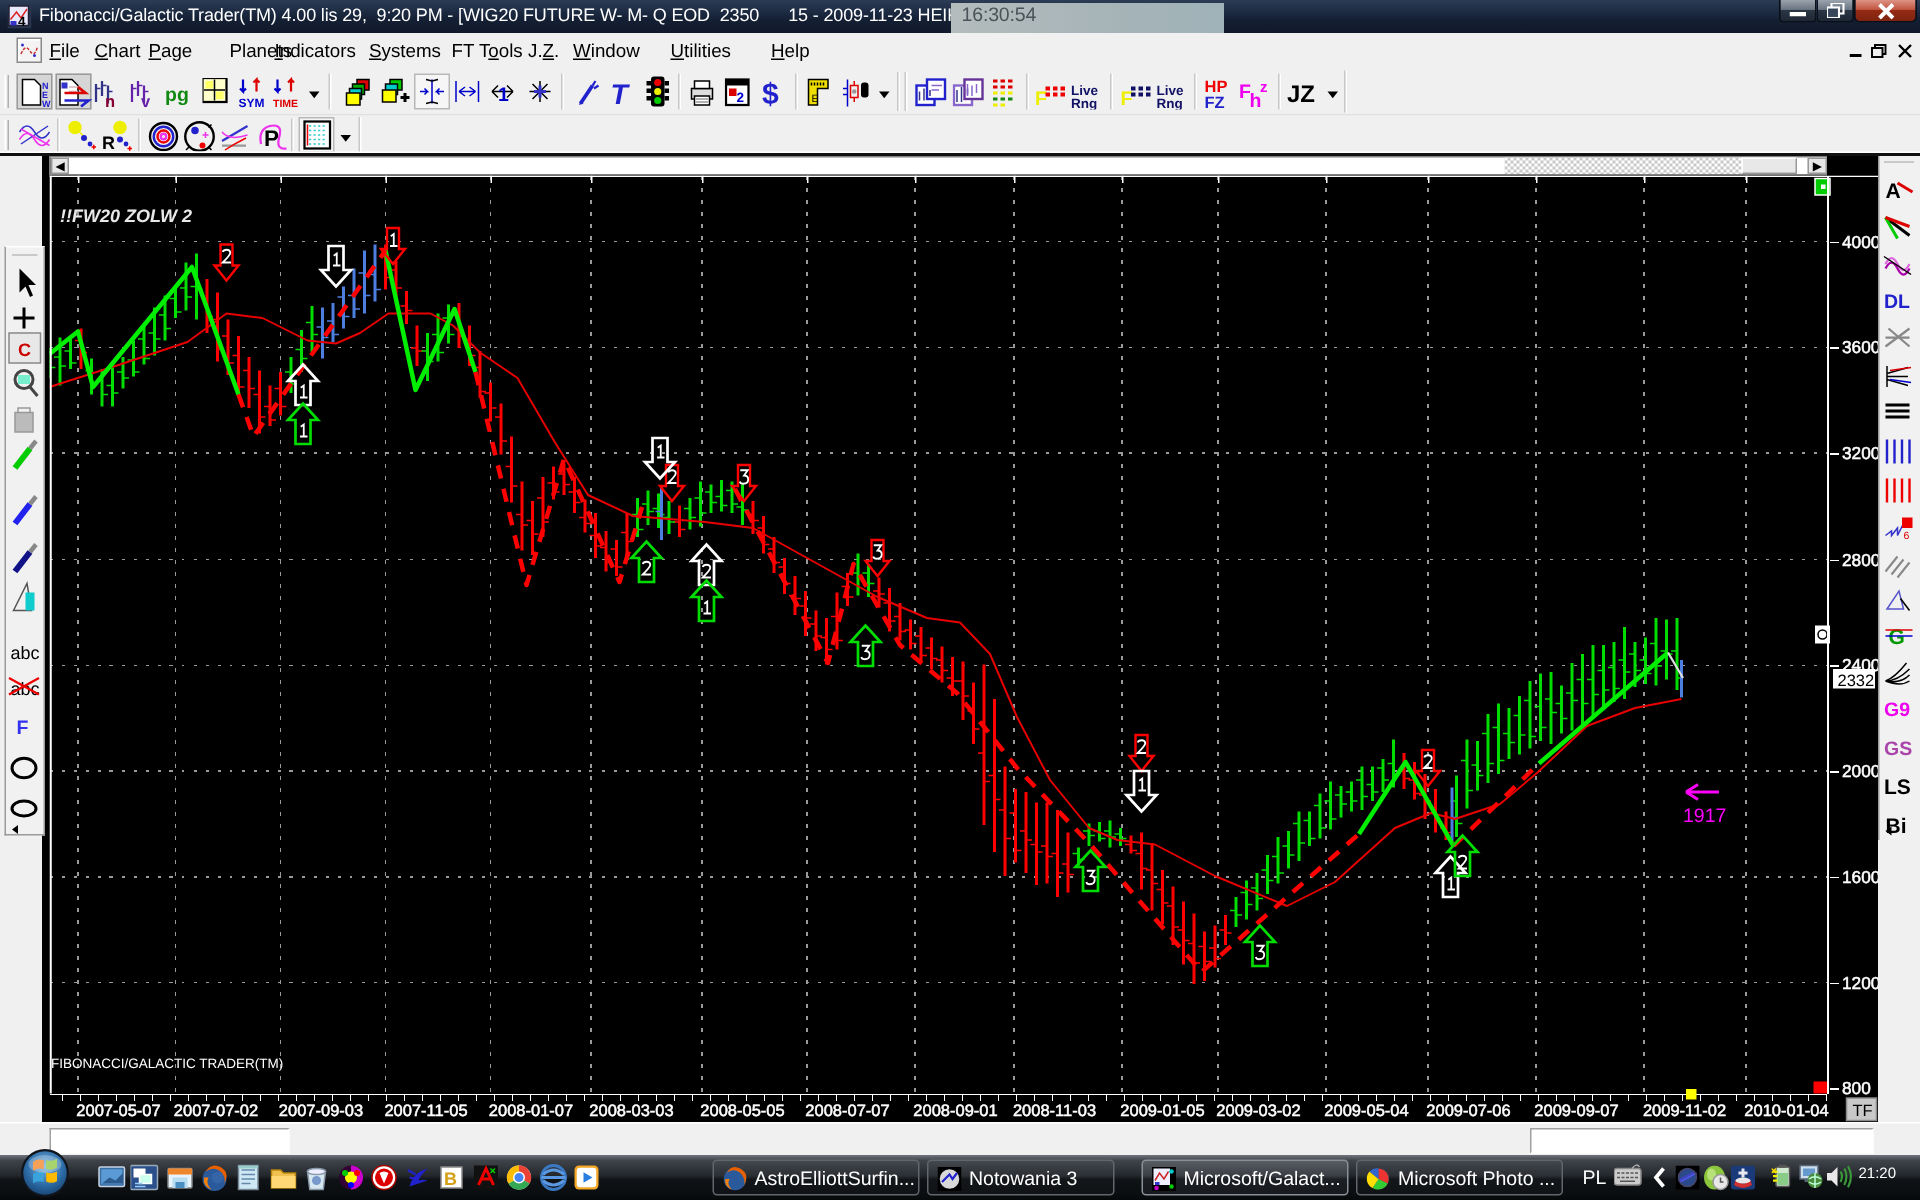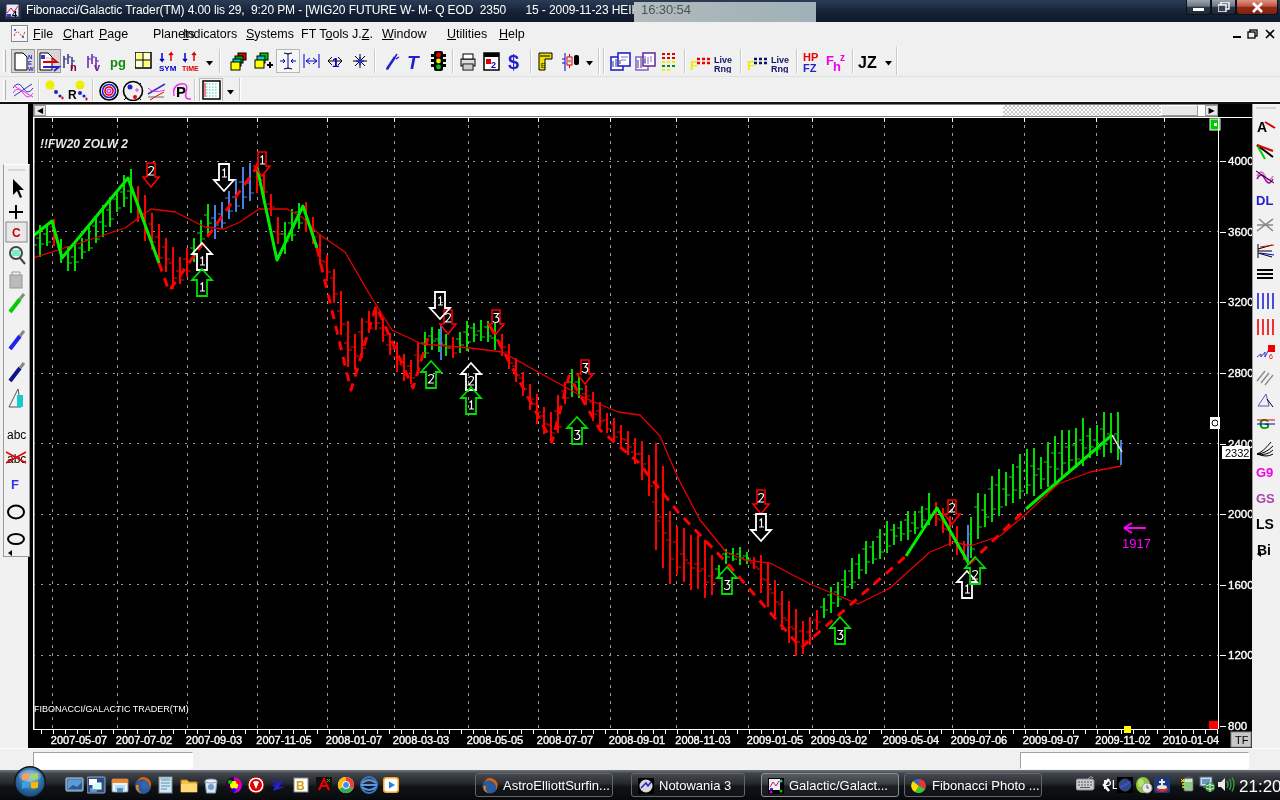--- a/index.html
+++ b/index.html
@@ -88,21 +88,21 @@
   <div class="it" style="left:33px"><span class="u">F</span>ile</div>
   <div class="it" style="left:63px"><span class="u">C</span>hart</div>
   <div class="it" style="left:99px"><span class="u">P</span>age</div>
   <div class="it" style="left:153px">Plane<span class="u">t</span>s</div>
   <div class="it" style="left:183px"><span class="u">I</span>ndicators</div>
   <div class="it" style="left:246px"><span class="u">S</span>ystems</div>
   <div class="it" style="left:301px">FT T<span class="u">o</span>ols</div>
   <div class="it" style="left:352px">J.<span class="u">Z</span>.</div>
   <div class="it" style="left:382px"><span class="u">W</span>indow</div>
   <div class="it" style="left:447px"><span class="u">U</span>tilities</div>
-  <div class="it" style="left:499px"><span class="u">H</span>elp</div>
+  <div class="it" style="left:514px"><span class="u">H</span>elp</div>
   <svg class="abs" style="left:1233px;top:6px" width="44" height="12">
         <rect x="0" y="8" width="8" height="2" fill="#000"></rect>
         <rect x="17" y="2" width="7" height="6" fill="none" stroke="#000" stroke-width="1.3"></rect>
         <rect x="15" y="4" width="7" height="6" fill="#f0f0f0" stroke="#000" stroke-width="1.3"></rect>
         <path d="M33 2 L41 10 M41 2 L33 10" stroke="#000" stroke-width="1.6"></path>
       </svg>
 </div>
 
 <div id="tb1" class="abs">
 <div class="grip"></div>
@@ -710,51 +710,51 @@
         <path d="M7 5.5 l6 3.5 -6 3.5 Z" fill="#2a7de1"></path>
       </svg>
 <div class="tkb" style="left:475px;width:138px">
         <svg class="ic">
           <circle cx="8" cy="8" r="7.5" fill="#2a5a9c"></circle>
           <path d="M2.5 4 q5 -4 10 1 q3 4 1 8 q5 -8 -2 -12 q-6 -3 -9 3 Z" fill="#e66000"></path>
           <path d="M1.5 8 q-1 5 4.5 7 q-4 -4 -1.5 -7 Z" fill="#f08010"></path>
         </svg>
         <div class="tx">AstroElliottSurfin...</div>
       </div>
-<div class="tkb" style="left:631px;width:114px">
+<div class="tkb" style="left:618px;width:125px">
         <svg class="ic">
           <rect x="0" y="0" width="16" height="16" fill="#000"></rect>
           <circle cx="8" cy="8" r="6.5" fill="#d8d8d8"></circle>
           <path d="M3 10 L8 5 l2 3 3 -4" stroke="#22c" fill="none" stroke-width="1.5"></path>
         </svg>
         <div class="tx">Notowania 3</div>
       </div>
 <div class="tkb" style="left:761px;width:138px;background:linear-gradient(180deg,#585d63 0%,#3a3e44 45%,#1c1f23 55%,#17191d 100%);border-color:#8a9097">
         <svg class="ic">
           <rect x="0" y="0" width="16" height="16" fill="#000"></rect>
           <rect x="1" y="1" width="11" height="11" fill="#eef"></rect>
           <path d="M2 9 L5 4 8 8 11 3" stroke="#c22" fill="none"></path>
           <rect x="2" y="10" width="3" height="2" fill="#33c"></rect>
           <circle cx="13" cy="3" r="1.5" fill="#0cc"></circle>
           <circle cx="3" cy="14" r="1.5" fill="#c0c"></circle>
           <circle cx="13" cy="13" r="1.5" fill="#0c0"></circle>
         </svg>
-        <div class="tx">Galactic/Galact...</div>
+        <div class="tx">Microsoft/Galact...</div>
       </div>
 <div class="tkb" style="left:904px;width:138px">
         <svg class="ic">
           <circle cx="8" cy="8" r="7" fill="#555"></circle>
           <path d="M8 1 a7 7 0 0 1 6 10 l-6 -3 Z" fill="#e33"></path>
           <path d="M14 11 a7 7 0 0 1 -10 3 l4 -6 Z" fill="#3c3"></path>
           <path d="M4 14 a7 7 0 0 1 -2 -11 l6 5 Z" fill="#fd0"></path>
           <path d="M2 3 a7 7 0 0 1 6 -2 l0 7 Z" fill="#36c"></path>
         </svg>
-        <div class="tx">Fibonacci Photo ...</div>
+        <div class="tx">Microsoft Photo ...</div>
       </div>
-<div id="tray" class="abs" style="left:1103px;top:7px">PL</div>
+<div id="tray" class="abs" style="left:1055px;top:7px">PL</div>
 <svg class="abs" style="left:1076px;top:6px" width="19" height="19">
         <rect x="0" y="3" width="18" height="11" rx="2" fill="#ccc" stroke="#888"></rect>
         <path d="M2 6 h2 m1 0 h2 m1 0 h2 m1 0 h2 m1 0 h2 M2 9 h2 m1 0 h2 m1 0 h2 m1 0 h2 m1 0 h2 M4 11.5 h10" stroke="#555"></path>
         <path d="M12 3 q3 -4 5 -1" stroke="#aaa" fill="none"></path>
       </svg>
 <svg class="abs" style="left:1101px;top:7px" width="12" height="16">
         <path d="M8 2 L3 8 l5 6" stroke="#fff" stroke-width="2.5" fill="none"></path>
       </svg>
 <svg class="abs" style="left:1117px;top:7px" width="17" height="17">
         <rect x="0" y="0" width="16" height="16" fill="#000"></rect>
@@ -786,21 +786,21 @@
         <rect x="1" y="1" width="12" height="9" fill="#cde" stroke="#567"></rect>
         <rect x="3" y="3" width="8" height="5" fill="#69c"></rect>
         <rect x="4" y="10" width="6" height="2" fill="#567"></rect>
         <circle cx="11" cy="11" r="5" fill="#4a8a3a"></circle>
         <path d="M7 10 q4 -3 8 0 M7 12 q4 3 8 0 M11 6 v10" stroke="#bfd" fill="none"></path>
       </svg>
 <svg class="abs" style="left:1217px;top:6px" width="20" height="18">
         <path d="M1 6 h3 l4 -4 v13 l-4 -4 h-3 Z" fill="#e8e8e8"></path>
         <path d="M10 5 q2 3 0 7 M12.5 3 q3 5 0 11 M15 1.5 q4 6.5 0 14" stroke="#3a9a3a" fill="none" stroke-width="1.4"></path>
       </svg>
-<div id="tray" class="abs" style="left:1239px;top:7px;font-size:17px">21:20</div>
+<div id="tray" class="abs" style="left:1239px;top:7px;font-size:10px">21:20</div>
 </div>
 <svg id="orb" class="abs">
       <circle cx="22" cy="17" r="16" fill="#10151c"></circle>
       <circle cx="22" cy="17" r="14.5" fill="url(#og)"></circle>
       <defs>
         <radialGradient id="og" cx="0.5" cy="0.35" r="0.75">
           <stop offset="0" stop-color="#7ab3e0"></stop>
           <stop offset="0.55" stop-color="#2e6da8"></stop>
           <stop offset="1" stop-color="#123a66"></stop>
         </radialGradient>

